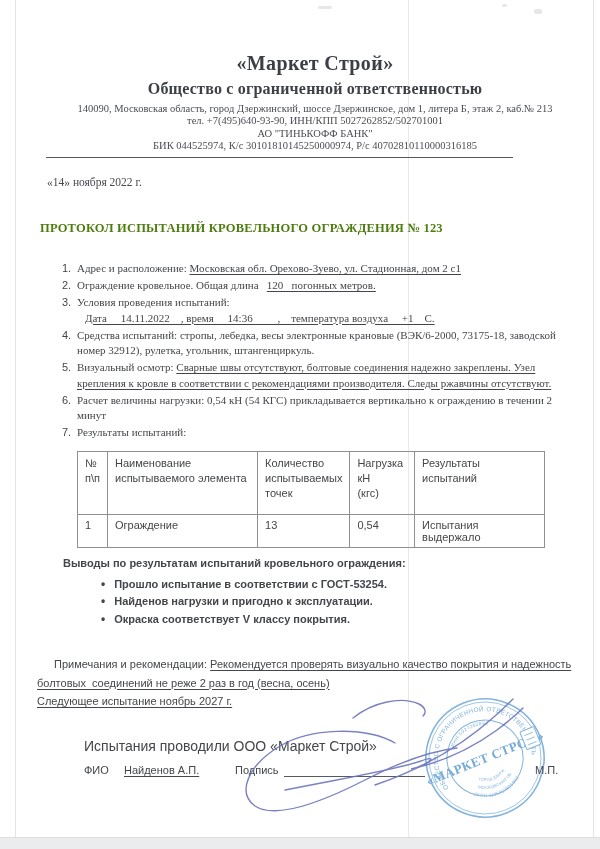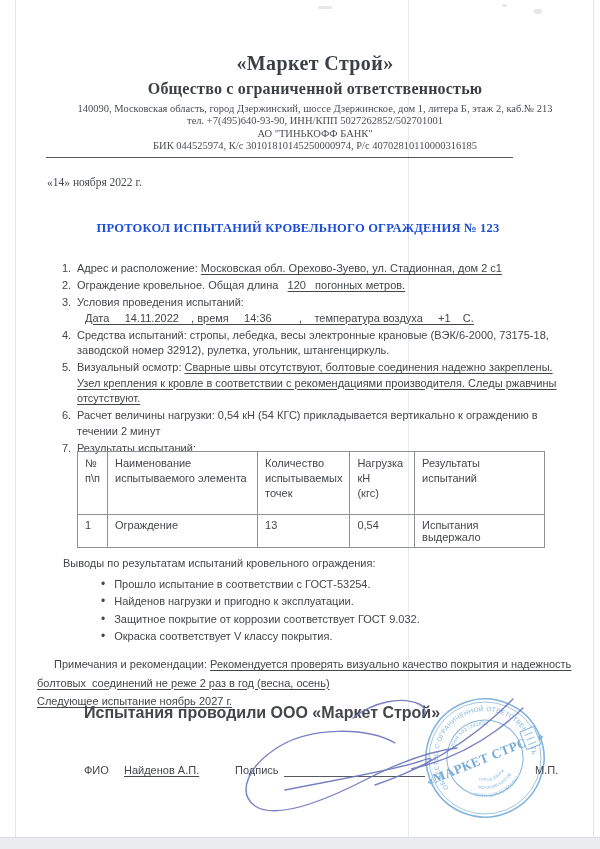--- a/index.html
+++ b/index.html
@@ -19,52 +19,52 @@
   
   .header { position:absolute; left:30px; top:52px; width:570px; text-align:center;
             font-family:"Liberation Serif", serif; color:#3c3f45; }
   .company { font-size:20px; font-weight:bold; letter-spacing:.4px; }
   .llc     { font-size:16px; font-weight:bold; margin-top:5px; letter-spacing:.2px; }
   .addr    { font-size:10.5px; line-height:12.3px; color:#4a4d53; }
   .addr-block { margin-top:5px;text-align:center; }
   .header-rule { position:absolute; left:46px; top:157px; width:467px; border-top:1.6px solid #55585e; }
 
   .date-line { position:absolute; left:47px; top:176px; font-family:"Liberation Serif", serif; font-size:11.5px; color:#45484e; }
-  .doc-title { position:absolute; left:40px; top:221px; width:516px; text-align:center;
-               font-family:"Liberation Serif", serif; font-size:12.5px; font-weight:bold; color:#1d4ed8; letter-spacing:.2px; }
+  .doc-title { position:absolute; left:40px; top:221px; width:516px; text-align:left;
+               font-family:"Liberation Serif", serif; font-size:12.5px; font-weight:bold; color:#4d7c0f; letter-spacing:.2px; }
 
   
   .num-list { position:absolute; left:46px; top:261px; width:524px; font-size:11px; line-height:15.5px; }
   .num-list .li { display:flex; margin-bottom:1.5px; }
   .num-list .num { width:31px; flex:0 0 31px; padding-left:16px; }
-  .num-list .txt { flex:1 1 auto; }
+  .num-list .txt { flex:1 1 auto;font-family:Liberation Serif, serif; }
   .u { text-decoration:underline; text-underline-offset:2px; text-decoration-thickness:1px; }
   .pre { white-space:pre-wrap; }
   .stacked { display:block; padding-left:8px; }
 
   
   .results-table { position:absolute; left:77px; top:451px; border-collapse:collapse; width:468px;
                    font-size:11px; color:#43464a; }
   .results-table th, .results-table td { border:1px solid #8e9194; text-align:left; font-weight:normal;
                    vertical-align:top; padding:4px 7px; }
   .results-table th { height:63px; white-space:pre-line; line-height:15px; }
   .results-table td { height:24px; }
 
   
-  .conclusions { position:absolute; left:63px; top:556px; width:490px; font-size:11px; line-height:15.5px; }
+  .conclusions { position:absolute; left:63px; top:556px; width:490px; font-size:11px; line-height:15.5px;font-weight:bold; }
   .conclusions ul { list-style:none; margin-top:5px; padding-left:38px; }
   .conclusions li { margin-bottom:2px; }
   .conclusions li::before { content:"\2022"; margin-right:9px; font-size:12px; }
 
   
   .notes { position:absolute; left:37px; top:655px; width:536px; font-size:11px; line-height:18.5px; }
   .notes .lbl-pad { padding-left:17px; }
 
   
-  .conducted { position:absolute; left:84px; top:704px; font-size:16px;font-weight:bold; }
+  .conducted { position:absolute; left:84px; top:738px; font-size:14px; }
   .sign-row  { position:absolute; left:0; top:764px; width:492px; height:20px; font-size:11px; }
   .sign-row .fio-label { position:absolute; left:84px; }
   .sign-row .fio-value { position:absolute; left:124px; }
   .sign-row .sig-label { position:absolute; left:235px; }
   .sign-row .sig-line  { position:absolute; left:284px; top:12px; width:141px; border-bottom:1px solid #56595f; }
   .sign-row .mp        { position:absolute; left:535px; z-index:6;text-align:right; }
 
   .signature-svg { position:absolute; left:225px; top:688px; z-index:4; }
   .stamp-svg { position:absolute; left:420px; top:693px; z-index:3; opacity:.85; }
 </style>
@@ -157,21 +157,20 @@
       <td>Испытания выдержало</td>
     </tr>
   </tbody>
 </table>
 
 <div class="conclusions">
   <div>Выводы по результатам испытаний кровельного ограждения:</div>
   <ul>
     <li>Прошло испытание в соответствии с ГОСТ-53254.</li>
     <li>Найденов нагрузки и пригодно к эксплуатации.</li>
-    <li>Защитное покрытие от коррозии соответствует ГОСТ 9.032.</li>
     <li>Окраска соответствует V классу покрытия.</li>
   </ul>
 </div>
 
 <div class="notes">
   <div><span class="lbl-pad">Примечания и рекомендации: </span><span class="u">Рекомендуется проверять визуально качество покрытия и надежность</span></div>
   <div class="u pre">болтовых  соединений не реже 2 раз в год (весна, осень)</div>
   <div class="u">Следующее испытание ноябрь 2027 г.</div>
 </div>
 

